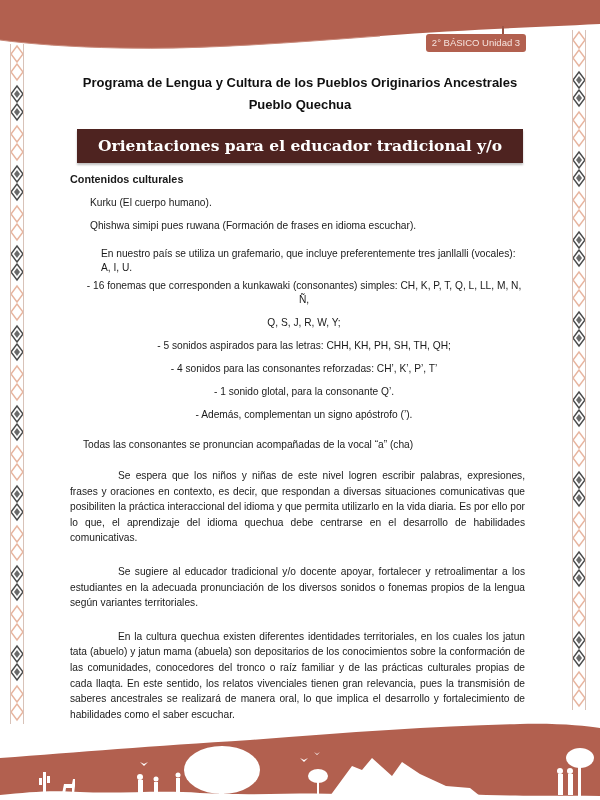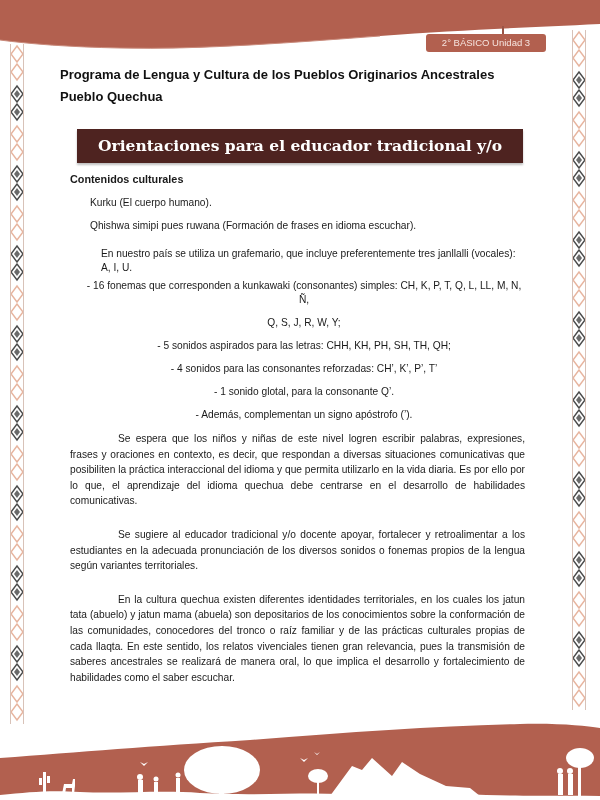--- a/index.html
+++ b/index.html
@@ -1,25 +1,25 @@
 <!DOCTYPE html>
 <html><head>
 <meta charset="utf-8">
 <style>
   html, body { margin:0; padding:0; }
   body { width:600px; height:800px; position:relative; overflow:hidden; background:#ffffff;
          font-family:"Liberation Sans", sans-serif; color:#1a1a1a; }
   .top-band { position:absolute; left:0; top:0; width:600px; height:60px; }
-  .grade-badge { position:absolute; left:426px; top:34px; width:120px; height:18px; background:#b2604f;
+  .grade-badge { position:absolute; left:426px; top:34px; width:100px; height:18px; background:#b2604f;
          border-radius:3px; color:#f6e4df; font-size:9.5px; line-height:18px; text-align:center; }
   .badge-stem { position:absolute; left:502px; top:26px; width:2px; height:9px; background:#9a5445; }
   .border-strip { position:absolute; top:44px; width:14px; height:680px; }
   .border-left { left:10px; }
   .border-right { left:572px; top:30px; height:680px; }
-  .title-block { position:absolute; left:60px; top:64px; width:480px; font-weight:bold; font-size:13px; line-height:22px; color:#111; }
+  .title-block { position:absolute; left:60px; top:72px; width:480px; text-align:center; font-weight:bold; font-size:13px; line-height:22px; color:#111; }
   .banner { position:absolute; left:77px; top:129px; width:446px; height:34px; background:#4e2320;
          color:#ffffff; font-family:"DejaVu Serif", serif; font-weight:bold; font-size:15.5px; line-height:34px; text-align:center;
          box-shadow:0 2px 2px rgba(0,0,0,0.25); }
   .content { position:absolute; left:70px; top:172px; width:455px; font-size:10.2px; line-height:14px; color:#1a1a1a; }
   .h-sec { font-weight:bold; font-size:10.8px; margin:0 0 10px 0; }
   .indent1 { padding-left:20px; margin:0 0 9px 0; }
   .p { margin:0;padding-left:31px; }
   .bullets { padding-left:13px;text-align:center; }
   .bullets div { margin:0 0 9px 0; }
   .just { text-align:justify; text-indent:48px; margin:0; line-height:15.6px; }
@@ -75,20 +75,21 @@
 
   <div class="bullets">
     <div style="margin-bottom:9px;">- 16 fonemas que corresponden a kunkawaki (consonantes) simples: CH, K, P, T, Q, L, LL, M, N, Ñ,</div>
     <div>Q, S, J, R, W, Y;</div>
     <div>- 5 sonidos aspirados para las letras: CHH, KH, PH, SH, TH, QH;</div>
     <div>- 4 sonidos para las consonantes reforzadas: CH’, K’, P’, T’</div>
     <div>- 1 sonido glotal, para la consonante Q’.</div>
     <div>- Además, complementan un signo apóstrofo (’).</div>
   </div>
 
+  <div style="padding-left:13px; margin-top:16px; margin-bottom:16px;">Todas las consonantes se pronuncian acompañadas de la vocal “a” (cha)</div>
 
   <p class="just">Se espera que los niños y niñas de este nivel logren escribir palabras, expresiones, frases y oraciones en contexto, es decir, que respondan a diversas situaciones comunicativas que posibiliten la práctica interaccional del idioma y que permita utilizarlo en la vida diaria. Es por ello por lo que, el aprendizaje del idioma quechua debe centrarse en el desarrollo de habilidades comunicativas.</p>
   <div class="gap"></div>
   <p class="just">Se sugiere al educador tradicional y/o docente apoyar, fortalecer y retroalimentar a los estudiantes en la adecuada pronunciación de los diversos sonidos o fonemas propios de la lengua según variantes territoriales.</p>
   <div class="gap"></div>
   <p class="just">En la cultura quechua existen diferentes identidades territoriales, en los cuales los jatun tata (abuelo) y jatun mama (abuela) son depositarios de los conocimientos sobre la conformación de las comunidades, conocedores del tronco o raíz familiar y de las prácticas culturales propias de cada llaqta. En este sentido, los relatos vivenciales tienen gran relevancia, pues la transmisión de saberes ancestrales se realizará de manera oral, lo que implica el desarrollo y fortalecimiento de habilidades como el saber escuchar.</p>
 </div>
 
 <svg class="bottom-scene" viewBox="0 0 600 100" preserveAspectRatio="none">
   <path d="M0 58 C80 52 150 46 250 40 C350 32 440 26 520 24 C560 23 585 26 600 28 V100 H0 Z" fill="#b2604f"></path>

